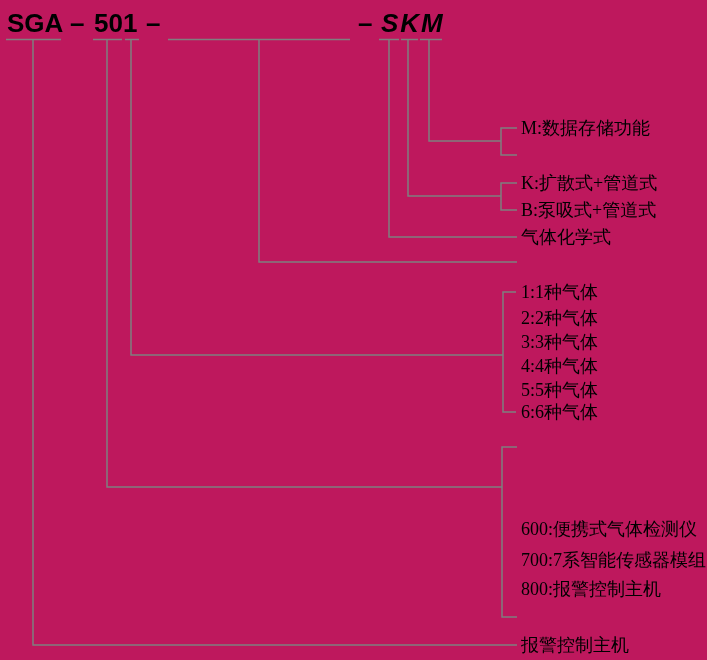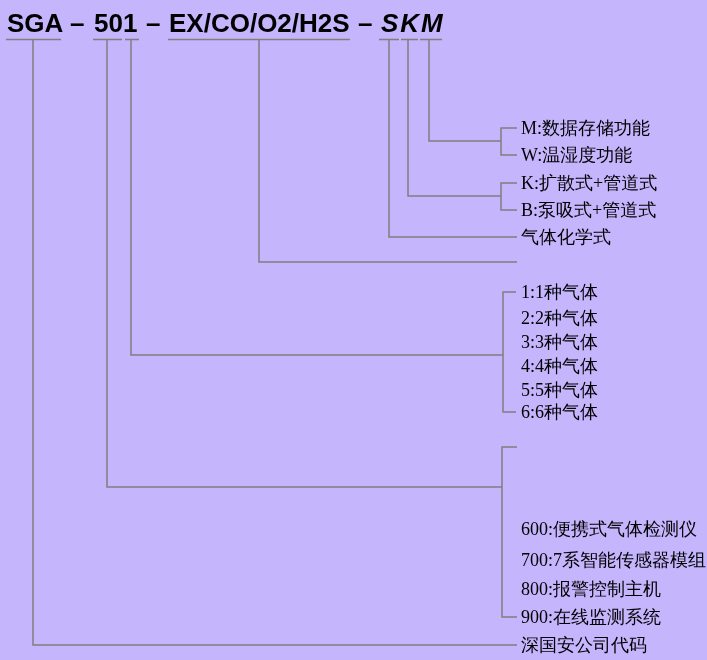--- a/index.html
+++ b/index.html
@@ -4,21 +4,21 @@
 <style>
   html, body {
     margin: 0;
     padding: 0;
     background: #ffffff;
   }
   .canvas {
     position: relative;
     width: 707px;
     height: 660px;
-    background: #c4b5fd;
+    background: #be185d;
     font-family: "Liberation Sans", sans-serif;
     overflow: hidden;
   }
   .lines-svg {
     position: absolute;
     left: 0;
     top: 0;
     width: 707px;
     height: 660px;
   }
@@ -111,37 +111,34 @@
     </g>
     <g>
       <polyline points="517,447 502,447 502,617 517,617"></polyline>
     </g>
   </svg>
 
   <span class="hdr" style="left:7px">SGA</span>
   <span class="hdr" style="left:70px">–</span>
   <span class="hdr" style="left:94px">501</span>
   <span class="hdr" style="left:146px">–</span>
-  <span class="hdr" style="left:169px">EX/CO/O2/H2S</span>
   <span class="hdr" style="left:358px">–</span>
   <span class="hdr hdr-skm" style="left:381px">SKM</span>
 
   <div class="lbl" style="top:128px">M:数据存储功能</div>
-  <div class="lbl" style="top:155px">W:温湿度功能</div>
   <div class="lbl" style="top:183px">K:扩散式+管道式</div>
   <div class="lbl" style="top:210px">B:泵吸式+管道式</div>
   <div class="lbl" style="top:237px">气体化学式</div>
 
   <div class="lbl" style="top:292px">1:1种气体</div>
   <div class="lbl" style="top:318px">2:2种气体</div>
   <div class="lbl" style="top:342px">3:3种气体</div>
   <div class="lbl" style="top:366px">4:4种气体</div>
   <div class="lbl" style="top:390px">5:5种气体</div>
   <div class="lbl" style="top:412px">6:6种气体</div>
 
   <div class="lbl" style="top:529px">600:便携式气体检测仪</div>
   <div class="lbl" style="top:560px">700:7系智能传感器模组</div>
   <div class="lbl" style="top:589px">800:报警控制主机</div>
-  <div class="lbl" style="top:617px">900:在线监测系统</div>
 
-  <div class="lbl" style="top:645px">深国安公司代码</div>
+  <div class="lbl" style="top:645px">报警控制主机</div>
 
 </div>
 
 </body></html>

